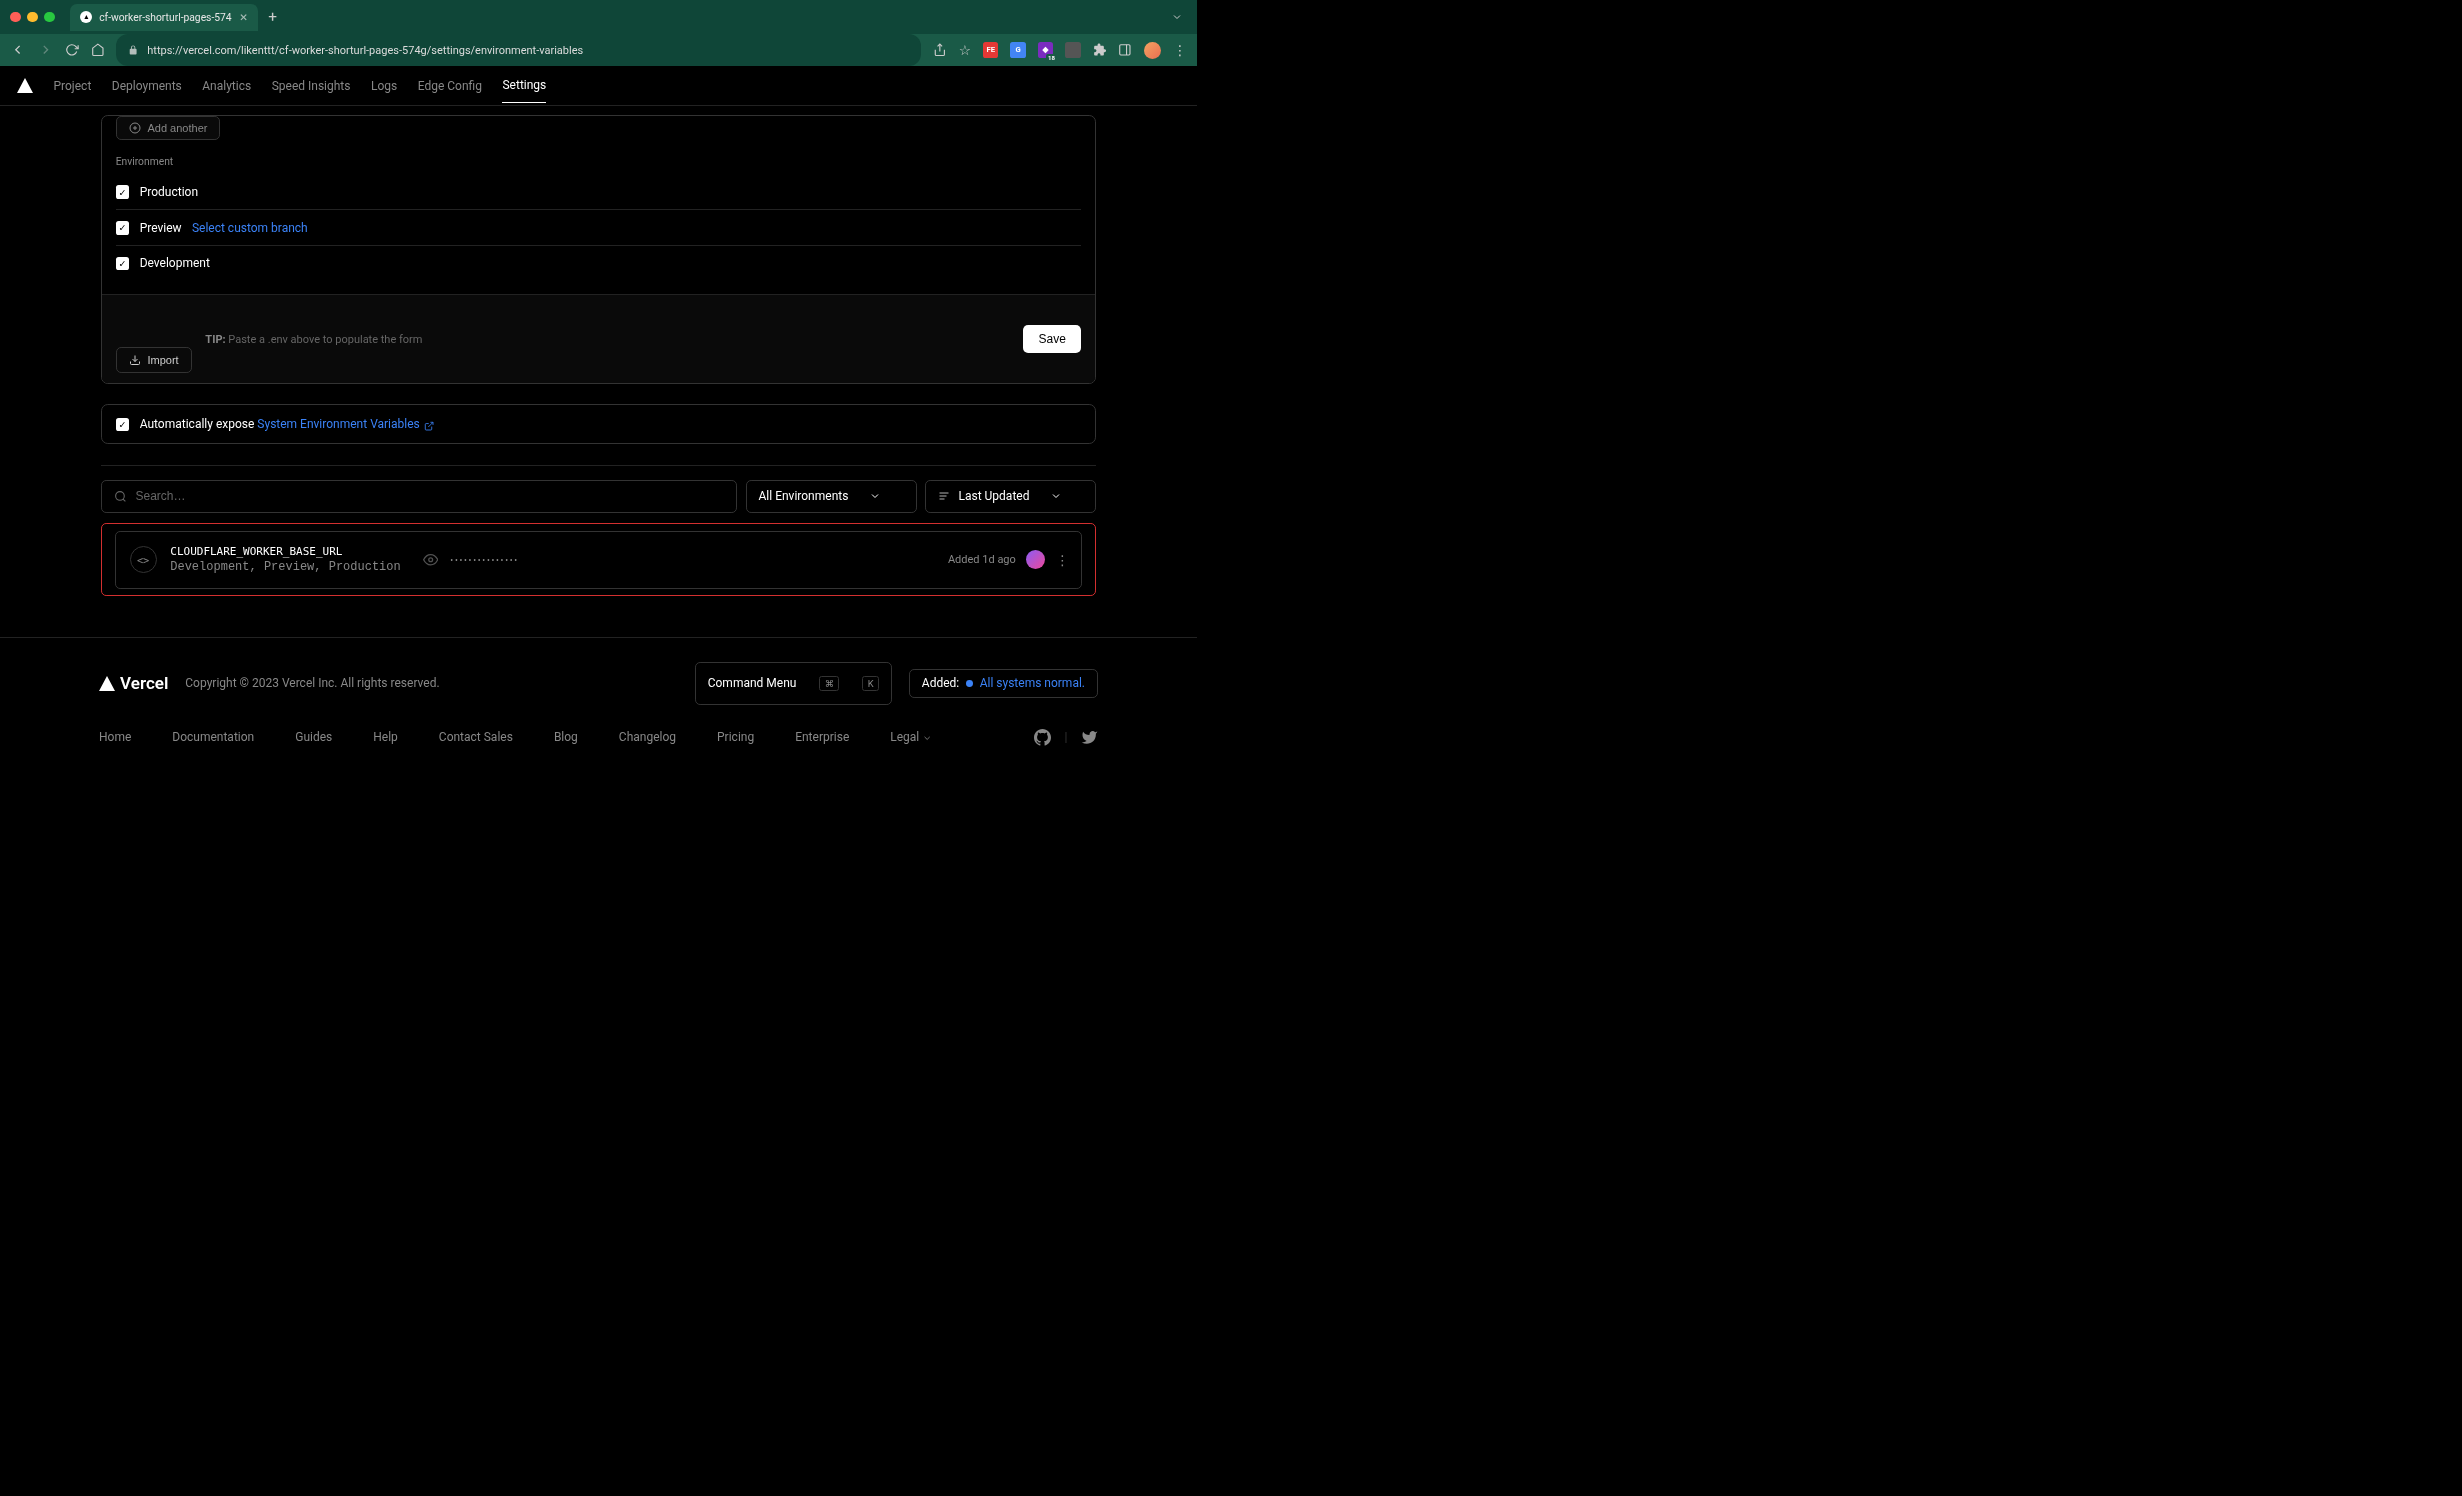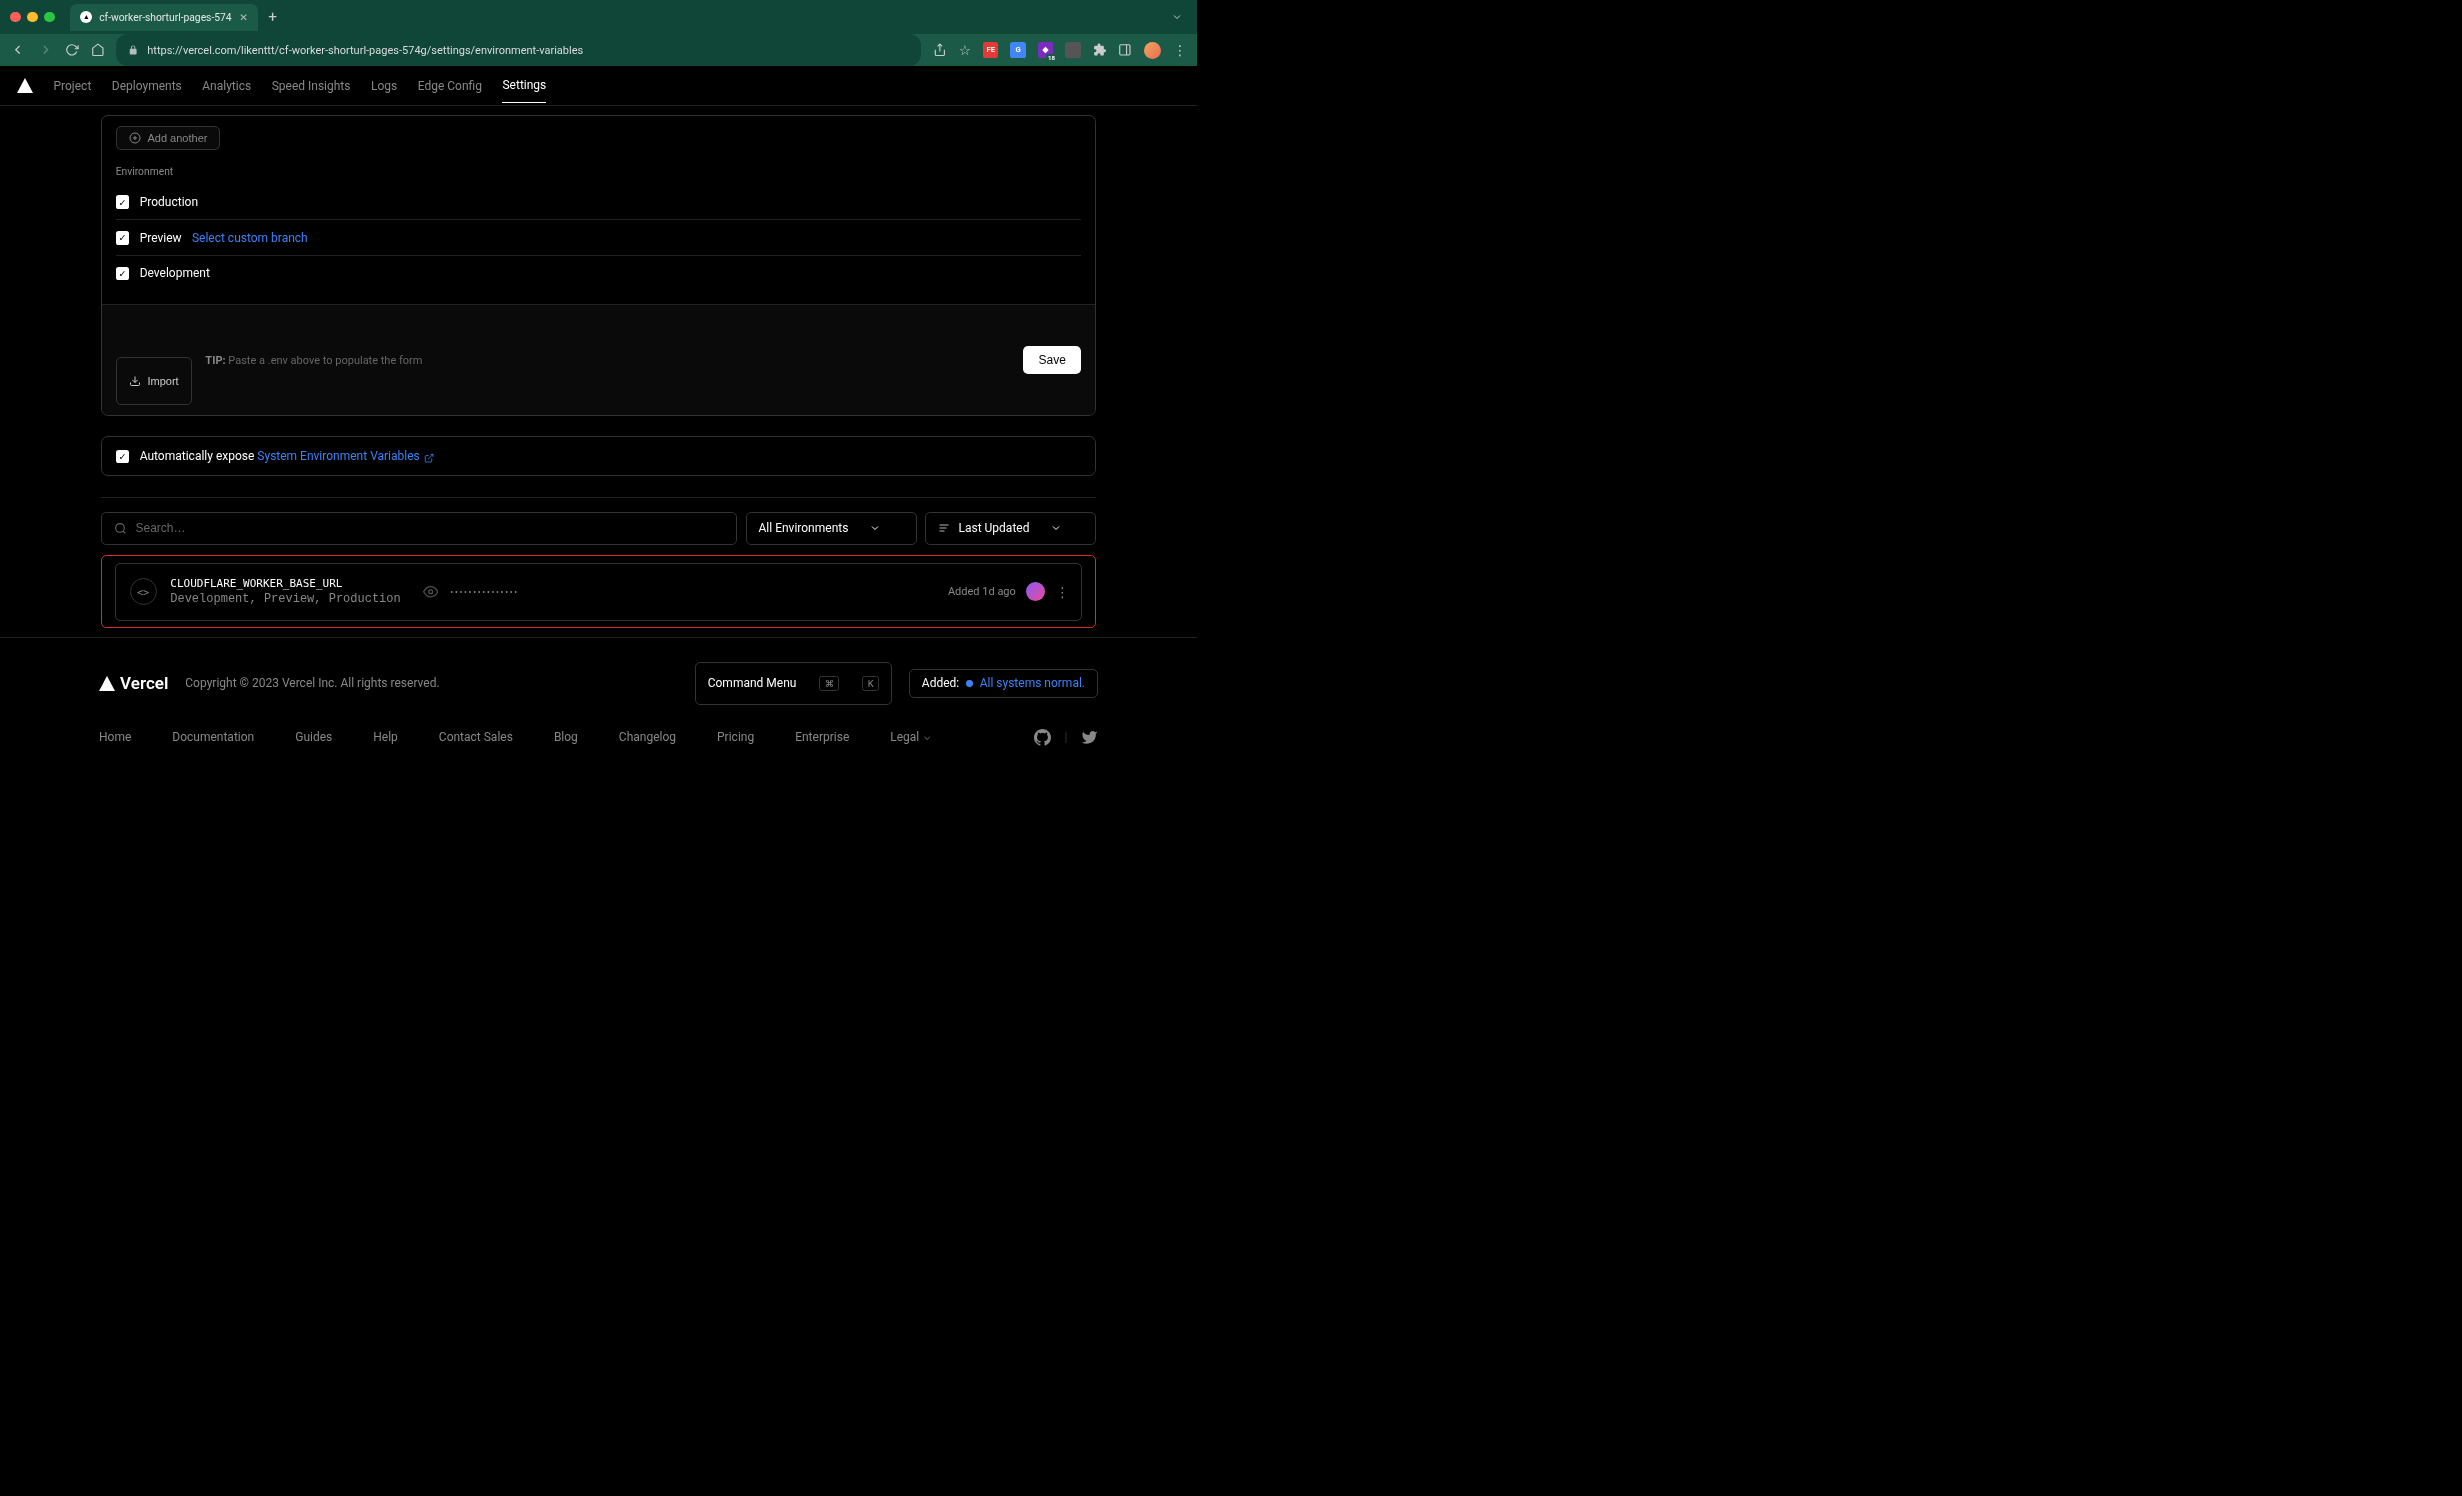--- a/index.html
+++ b/index.html
@@ -143,21 +143,21 @@
   flex: 1;
   padding: 0 101px 0 101px;
 }
 
 .panel {
   border: 0.9px solid #333;
   border-radius: 6.8px;
   margin-bottom: 20.5px;
   overflow: hidden;
 }
-.panel-body { padding: 0 13.7px 13.7px 13.7px; margin-top: 10px; }
+.panel-body { padding: 0 13.7px 13.7px 13.7px; }
 .add-another-btn {
   border: 0.9px solid #333;
   background: #0a0a0a;
   color: #888;
   padding: 5.1px 12px;
   border-radius: 5.1px;
   font-size: 11px;
   display: inline-flex;
   align-items: center;
   gap: 6.8px;
@@ -194,21 +194,21 @@
   border-top: 0.9px solid #222;
   padding: 10.3px 13.7px;
   display: flex;
   align-items: center;
   gap: 13.7px;
 }
 .import-btn {
   border: 0.9px solid #333;
   background: #0a0a0a;
   color: #ccc;
-  padding: 17px 12px;
+  padding: 6px 12px;
   border-radius: 5.1px;
   font-size: 11px;
   display: inline-flex;
   align-items: center;
   gap: 6.8px;
   cursor: pointer;
   margin-top: 41px;
 }
 .tip-text { color: #666; font-size: 11px; }
 .tip-text strong { color: #888; }

